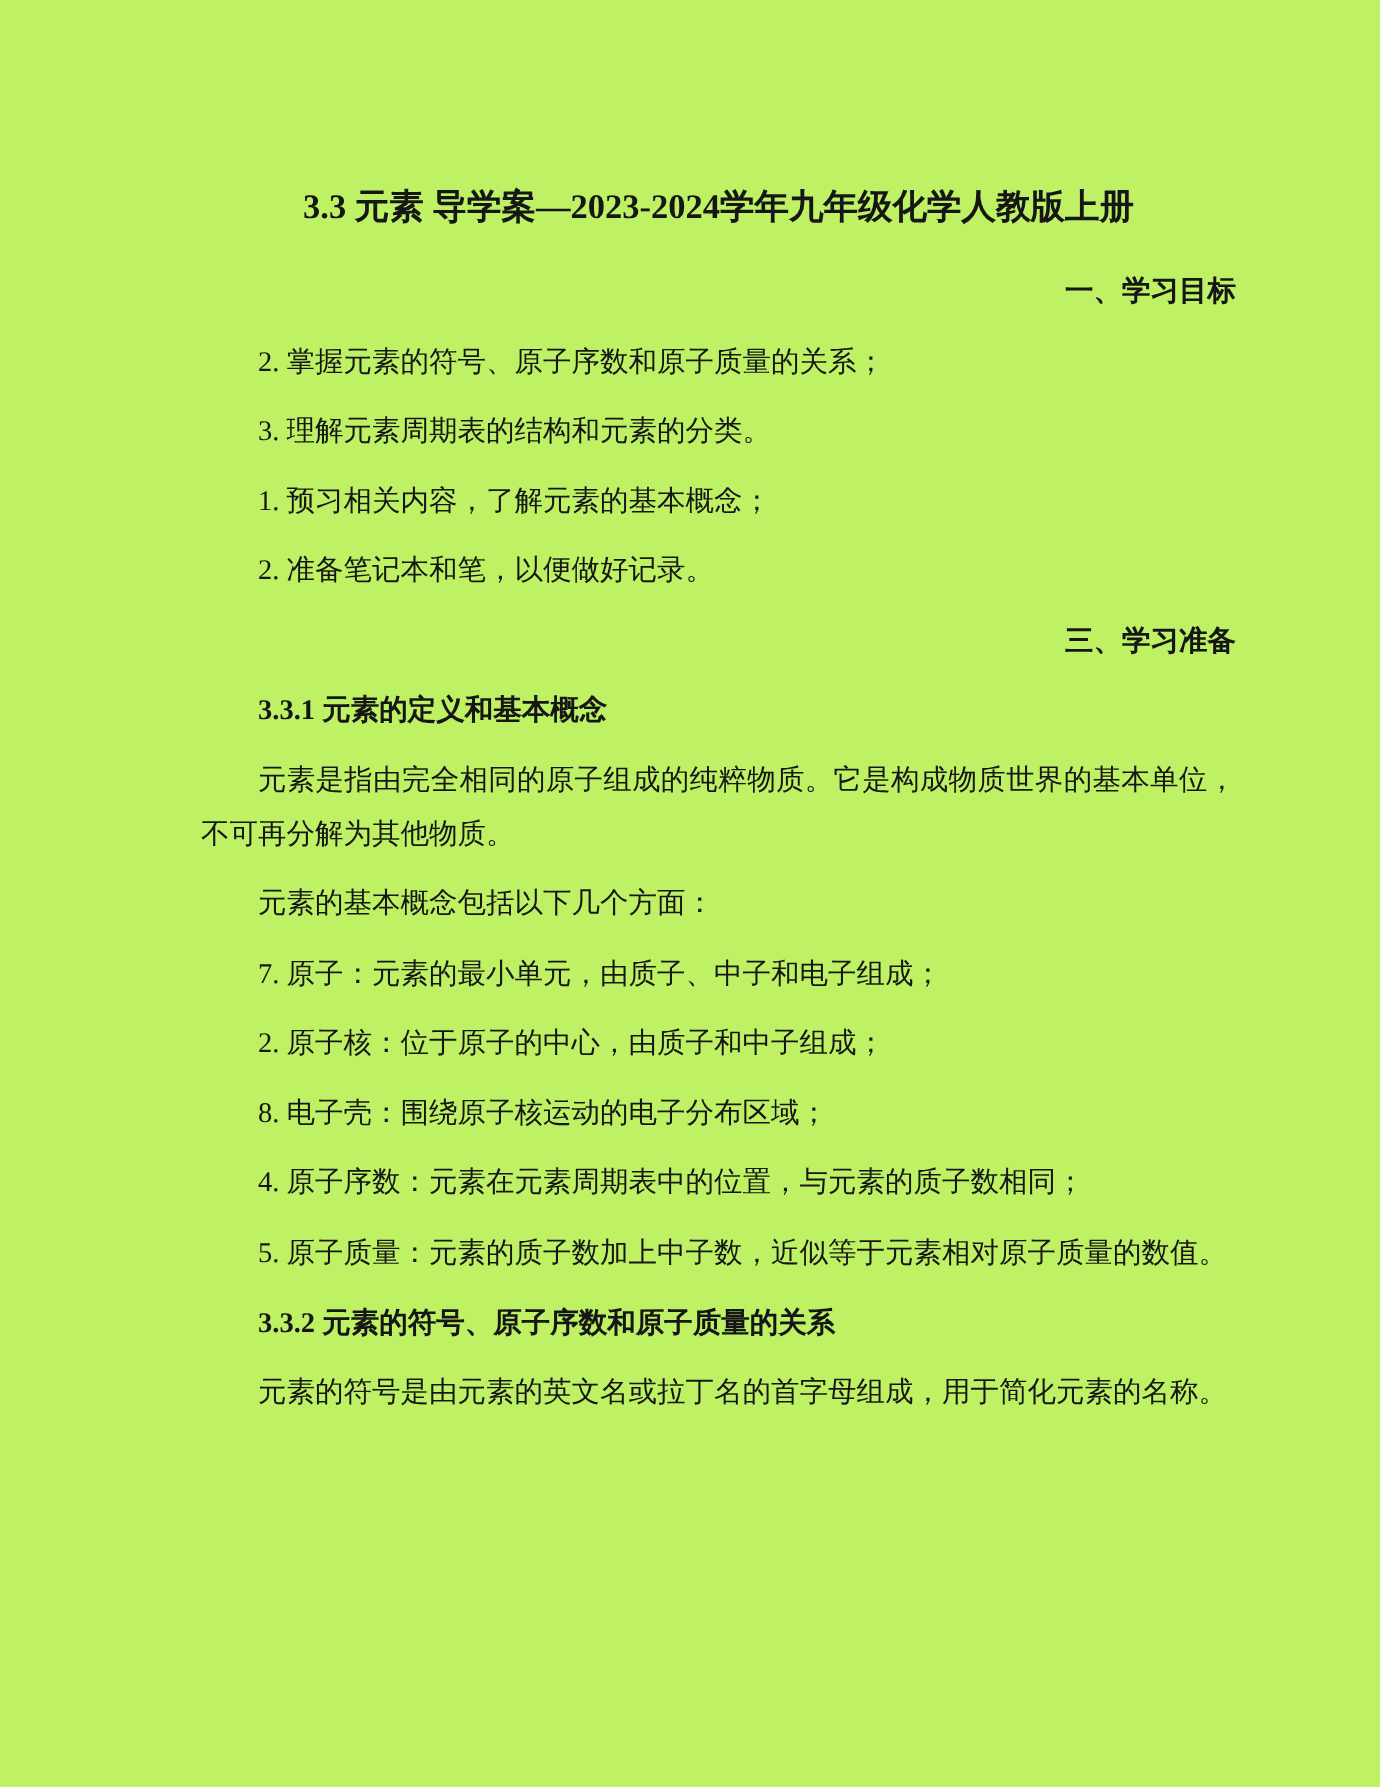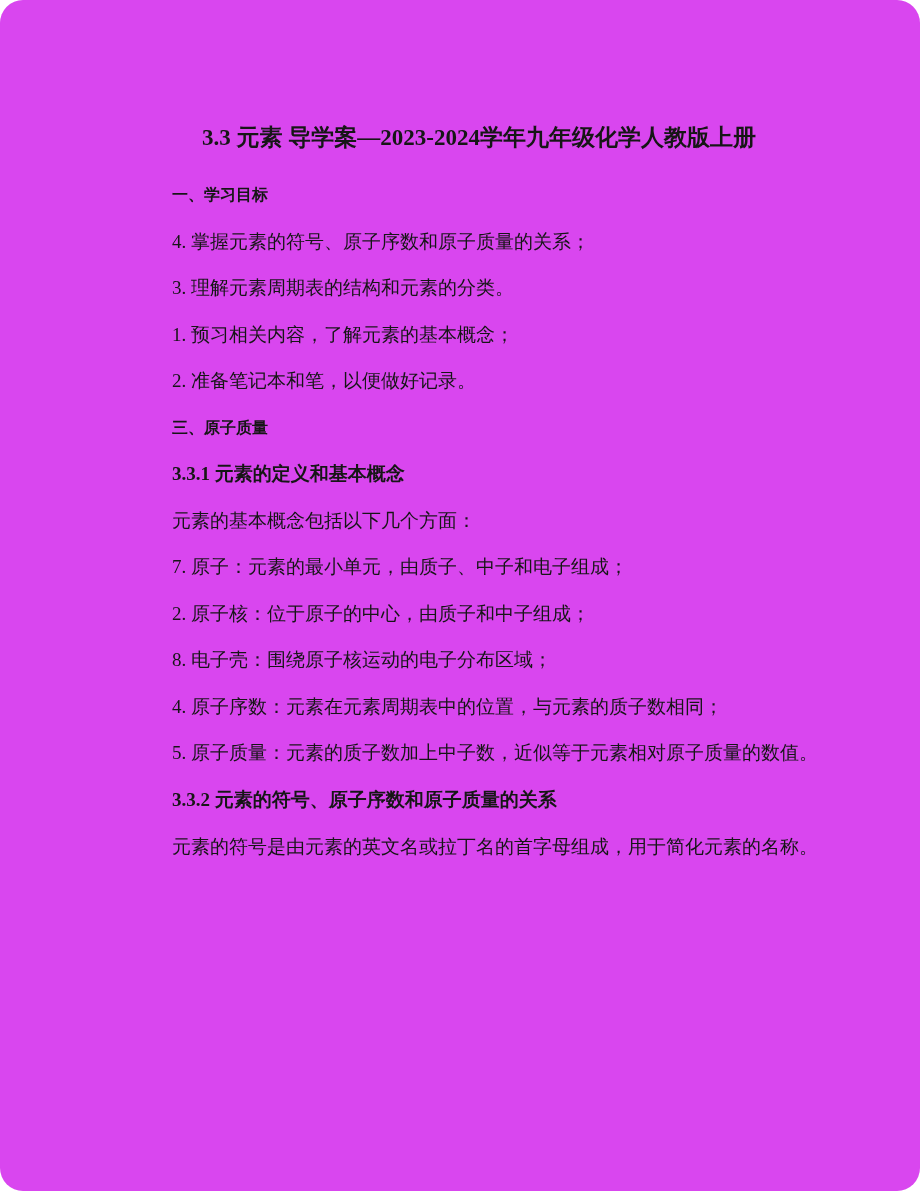--- a/index.html
+++ b/index.html
@@ -11,42 +11,42 @@
     width: 920px;
     height: 1191px;
     color: #161616;
     font-family: "Liberation Serif", "DejaVu Serif", serif;
     overflow: hidden;
   }
   .page {
     position: relative;
     width: 920px;
     height: 1191px;
-    background: #d946ef;
-    border-radius: 23px;
+    background: #bef264;
   }
   .content {
     position: absolute;
     left: 134px;
     top: 120px;
     width: 690px;
   }
   .doc-title {
     font-size: 23px;
     font-weight: bold;
     text-align: center;
     line-height: 36px;
     margin: 0 0 21px 0;
   }
   .sec-heading {
-    font-size: 16px;
+    font-size: 19px;
     font-weight: bold;
     line-height: 36px;
     margin: 0 0 10.5px 0;
     text-indent: 38px;
+    text-align: right;
   }
   .sub-heading {
     font-size: 19px;
     font-weight: bold;
     line-height: 36px;
     margin: 0 0 10.5px 0;
     text-indent: 38px;
   }
   .subsection + .subsection .sub-heading {
     margin-top: 11px;
@@ -61,30 +61,31 @@
 </style>
 </head>
 <body>
 
 <div class="page">
   <div class="content">
 
     <h1 class="doc-title">3.3 元素 导学案—2023-2024学年九年级化学人教版上册</h1>
 
     <h2 class="sec-heading">一、学习目标</h2>
-    <p class="para">4. 掌握元素的符号、原子序数和原子质量的关系；</p>
+    <p class="para">2. 掌握元素的符号、原子序数和原子质量的关系；</p>
     <p class="para">3. 理解元素周期表的结构和元素的分类。</p>
 
     <p class="para">1. 预习相关内容，了解元素的基本概念；</p>
     <p class="para">2. 准备笔记本和笔，以便做好记录。</p>
 
-    <h2 class="sec-heading">三、原子质量</h2>
+    <h2 class="sec-heading">三、学习准备</h2>
 
     <div class="subsection">
       <h3 class="sub-heading">3.3.1 元素的定义和基本概念</h3>
+      <p class="para">元素是指由完全相同的原子组成的纯粹物质。它是构成物质世界的基本单位，不可再分解为其他物质。</p>
       <p class="para">元素的基本概念包括以下几个方面：</p>
       <p class="para">7. 原子：元素的最小单元，由质子、中子和电子组成；</p>
       <p class="para">2. 原子核：位于原子的中心，由质子和中子组成；</p>
       <p class="para">8. 电子壳：围绕原子核运动的电子分布区域；</p>
       <p class="para">4. 原子序数：元素在元素周期表中的位置，与元素的质子数相同；</p>
       <p class="para">5. 原子质量：元素的质子数加上中子数，近似等于元素相对原子质量的数值。</p>
     </div>
 
     <div class="subsection">
       <h3 class="sub-heading">3.3.2 元素的符号、原子序数和原子质量的关系</h3>

